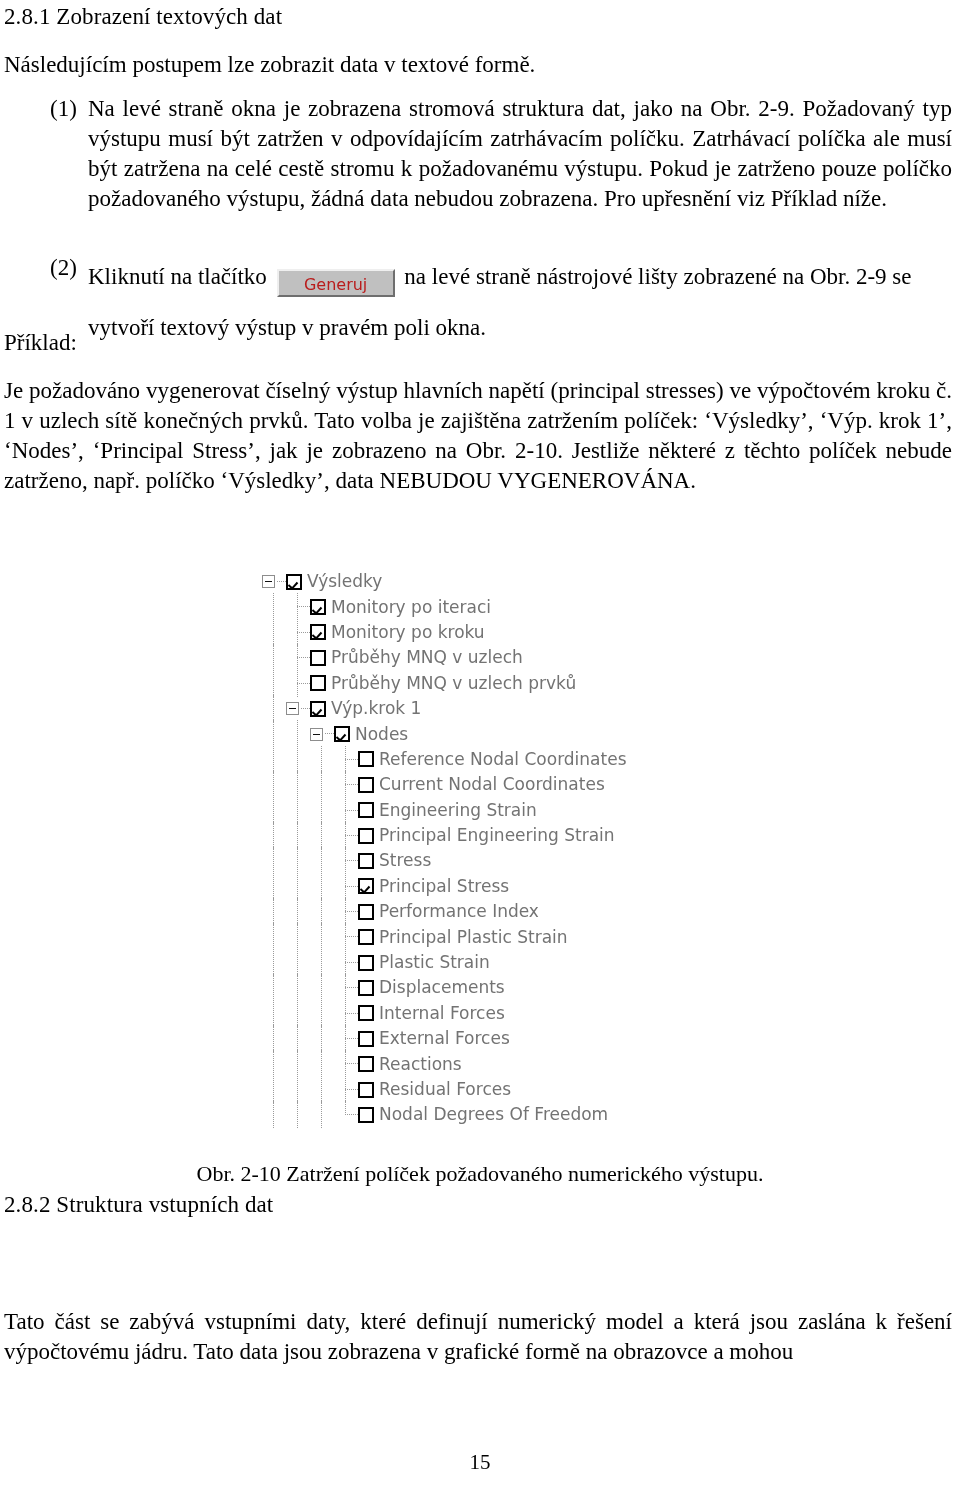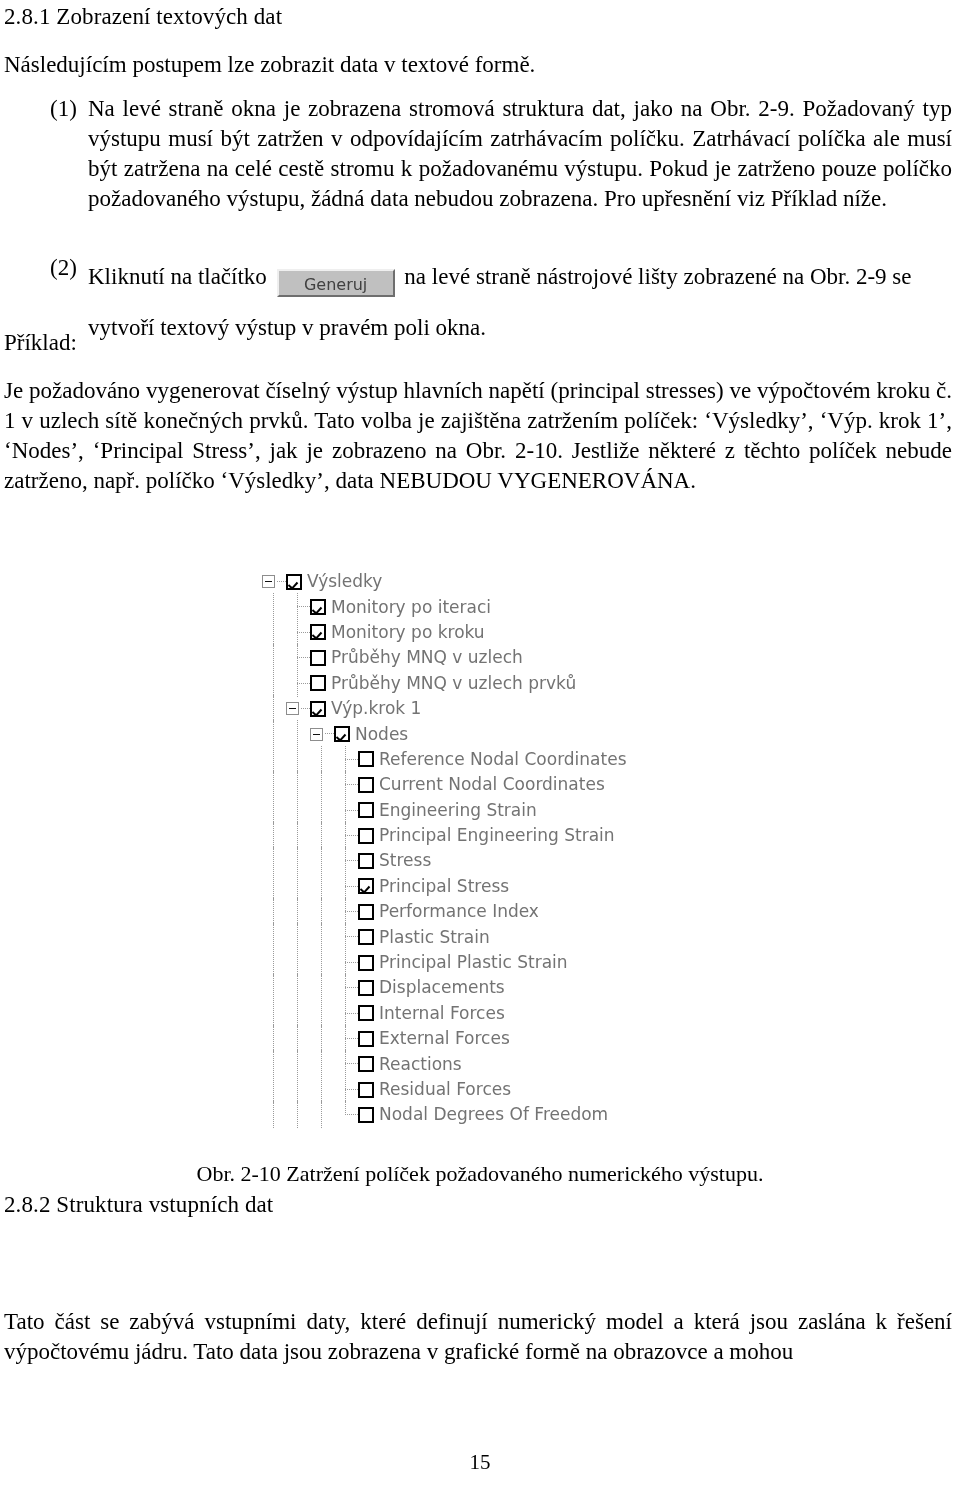--- a/index.html
+++ b/index.html
@@ -83,21 +83,21 @@
     height: 28px;
     line-height: 28px;
     background: #c0c0c0;
     border-top: 2px solid #efefef;
     border-left: 2px solid #efefef;
     border-right: 2px solid #6e6e6e;
     border-bottom: 2px solid #6e6e6e;
     text-align: center;
     font-family: "DejaVu Sans", "Liberation Sans", sans-serif;
     font-size: 16px;
-    color: #404040;
+    color: #b91c1c;
     box-sizing: border-box;
     margin: 16px 4px;
   }
 
   
   #tree {
     position: absolute;
     left: 262px;
     top: 569px;
     font-family: "DejaVu Sans", "Liberation Sans", sans-serif;
@@ -363,36 +363,36 @@
         <span class="conn v"></span>
         <span class="cb"></span>
         <span class="tlabel">Performance Index</span>
       </div>
       <div class="trow">
         <span class="rail line"></span>
         <span class="rail line"></span>
         <span class="rail line"></span>
         <span class="conn v"></span>
         <span class="cb"></span>
+        <span class="tlabel">Principal Plastic Strain</span>
+      </div>
+      <div class="trow">
+        <span class="rail line"></span>
+        <span class="rail line"></span>
+        <span class="rail line"></span>
+        <span class="conn v"></span>
+        <span class="cb"></span>
         <span class="tlabel">Plastic Strain</span>
       </div>
       <div class="trow">
         <span class="rail line"></span>
         <span class="rail line"></span>
         <span class="rail line"></span>
         <span class="conn v"></span>
         <span class="cb"></span>
-        <span class="tlabel">Principal Plastic Strain</span>
-      </div>
-      <div class="trow">
-        <span class="rail line"></span>
-        <span class="rail line"></span>
-        <span class="rail line"></span>
-        <span class="conn v"></span>
-        <span class="cb"></span>
         <span class="tlabel">Displacements</span>
       </div>
       <div class="trow">
         <span class="rail line"></span>
         <span class="rail line"></span>
         <span class="rail line"></span>
         <span class="conn v"></span>
         <span class="cb"></span>
         <span class="tlabel">Internal Forces</span>
       </div>

